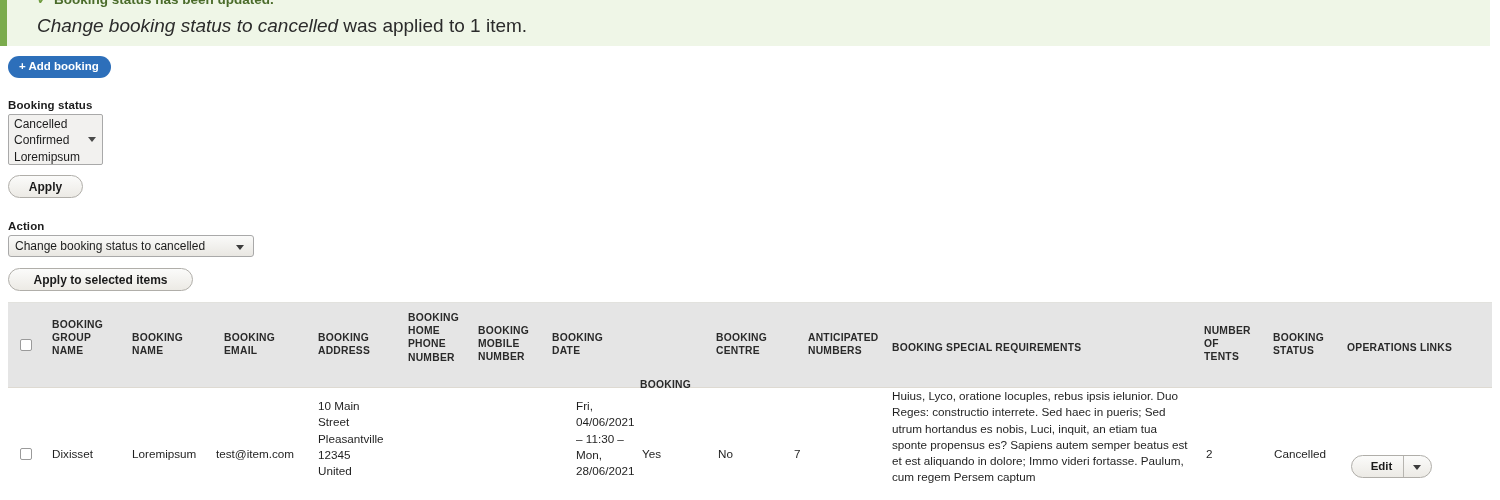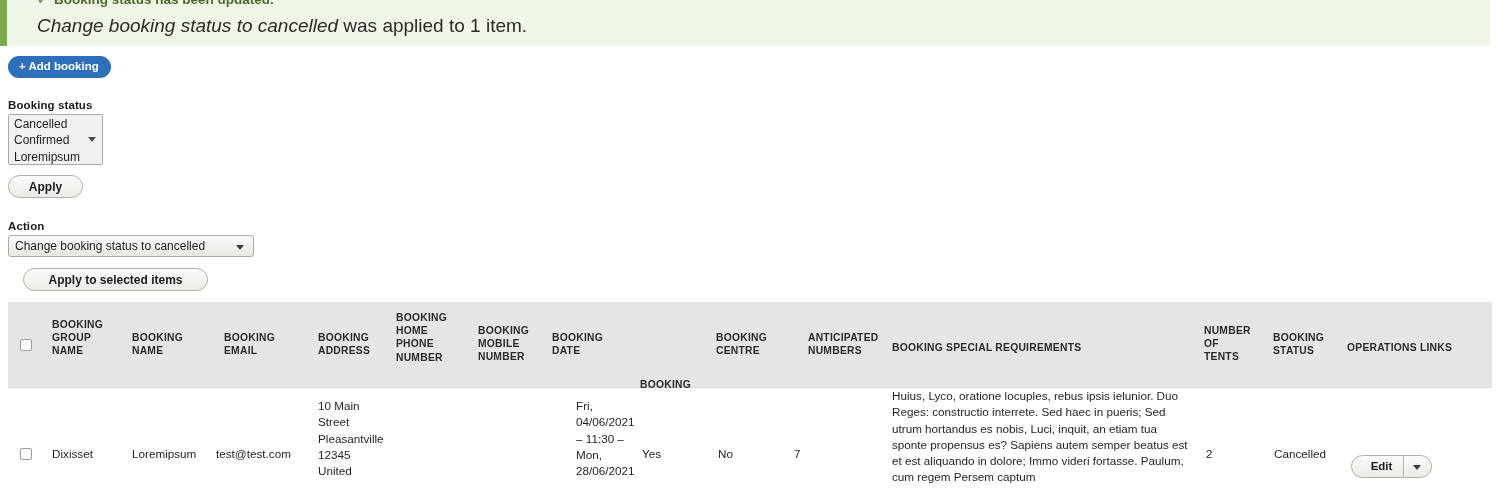--- a/index.html
+++ b/index.html
@@ -102,21 +102,21 @@
     border: 1px solid #b0aea9;
     border-radius: 13px;
     font-family: "Liberation Sans", sans-serif;
     font-size: 12px;
     font-weight: bold;
     color: #1b1b1b;
     cursor: pointer;
     text-align: center;
   }
   .btn-apply { left: 8px; top: 175px; width: 75px; height: 23px; }
-  .btn-apply-sel { left: 23px; top: 268px; width: 185px; height: 23px; }
+  .btn-apply-sel { left: 8px; top: 268px; width: 185px; height: 23px; }
 
   .action-select {
     position: absolute;
     left: 8px; top: 235px;
     width: 246px; height: 22px;
     border: 1px solid #a9a9a9;
     border-radius: 3px;
     background: linear-gradient(#fafaf9, #e9e7e2);
     font-size: 12px;
     color: #1c1c1c;
@@ -240,38 +240,38 @@
 </div>
 <button class="pill-btn btn-apply-sel">Apply to selected items</button>
 
 <div class="table-wrap">
   <div class="thead">
     <span class="chk" style="left:12px; top:36px;"></span>
     <div class="th" style="left:44px; top:15px; width:66px;">BOOKING GROUP NAME</div>
     <div class="th" style="left:124px; top:28px; width:66px;">BOOKING NAME</div>
     <div class="th" style="left:216px; top:28px; width:66px;">BOOKING EMAIL</div>
     <div class="th" style="left:310px; top:28px; width:66px;">BOOKING ADDRESS</div>
-    <div class="th" style="left:388px; top:8px;  width:58px;">BOOKING HOME PHONE NUMBER</div>
+    <div class="th" style="left:400px; top:8px;  width:58px;">BOOKING HOME PHONE NUMBER</div>
     <div class="th" style="left:470px; top:21px; width:58px;">BOOKING MOBILE NUMBER</div>
     <div class="th" style="left:544px; top:28px; width:66px;">BOOKING DATE</div>
     <div class="th" style="left:632px; top:28px; width:66px;margin-top:47px;">BOOKING CAMPING</div>
     <div class="th" style="left:708px; top:28px; width:66px;">BOOKING CENTRE</div>
     <div class="th" style="left:784px; top:28px; width:84px;margin-left:16px;">ANTICIPATED NUMBERS</div>
     <div class="th req-text" style="left:884px; top:38px;">BOOKING SPECIAL REQUIREMENTS</div>
     <div class="th" style="left:1196px; top:21px; width:50px;">NUMBER OF TENTS</div>
     <div class="th" style="left:1265px; top:28px; width:56px;">BOOKING STATUS</div>
     <div class="th" style="left:1339px; top:38px; width:140px;">OPERATIONS LINKS</div>
   </div>
 
   <div class="tbody">
     <div>
       <span class="chk" style="left:12px; top:60px;"></span>
       <div class="td" style="left:44px; top:58px; width:74px;">Dixisset</div>
       <div class="td" style="left:124px; top:58px; width:84px;">Loremipsum</div>
-      <div class="td" style="left:208px; top:58px; width:94px;">test@test.com</div>
+      <div class="td" style="left:208px; top:58px; width:94px;">test@item.com</div>
       <div class="td" style="left:310px; top:10px; width:62px;">10 Main Street Pleasantville 12345 United</div>
       <div class="td" style="left:396px; top:58px; width:62px;"></div>
       <div class="td" style="left:470px; top:58px; width:62px;"></div>
       <div class="td" style="left:544px; top:10px; width:66px;margin-left:24px;">Fri, 04/06/2021 – 11:30 – Mon, 28/06/2021</div>
       <div class="td" style="left:634px; top:58px; width:50px;">Yes</div>
       <div class="td" style="left:710px; top:58px; width:50px;">No</div>
       <div class="td" style="left:786px; top:58px; width:70px;">7</div>
       <div class="td req-text" style="left:884px; top:0px;">Huius, Lyco, oratione locuples, rebus ipsis ielunior. Duo Reges: constructio interrete. Sed haec in pueris; Sed utrum hortandus es nobis, Luci, inquit, an etiam tua sponte propensus es? Sapiens autem semper beatus est et est aliquando in dolore; Immo videri fortasse. Paulum, cum regem Persem captum</div>
       <div class="td" style="left:1198px; top:58px; width:40px;">2</div>
       <div class="td" style="left:1266px; top:58px; width:70px;">Cancelled</div>

